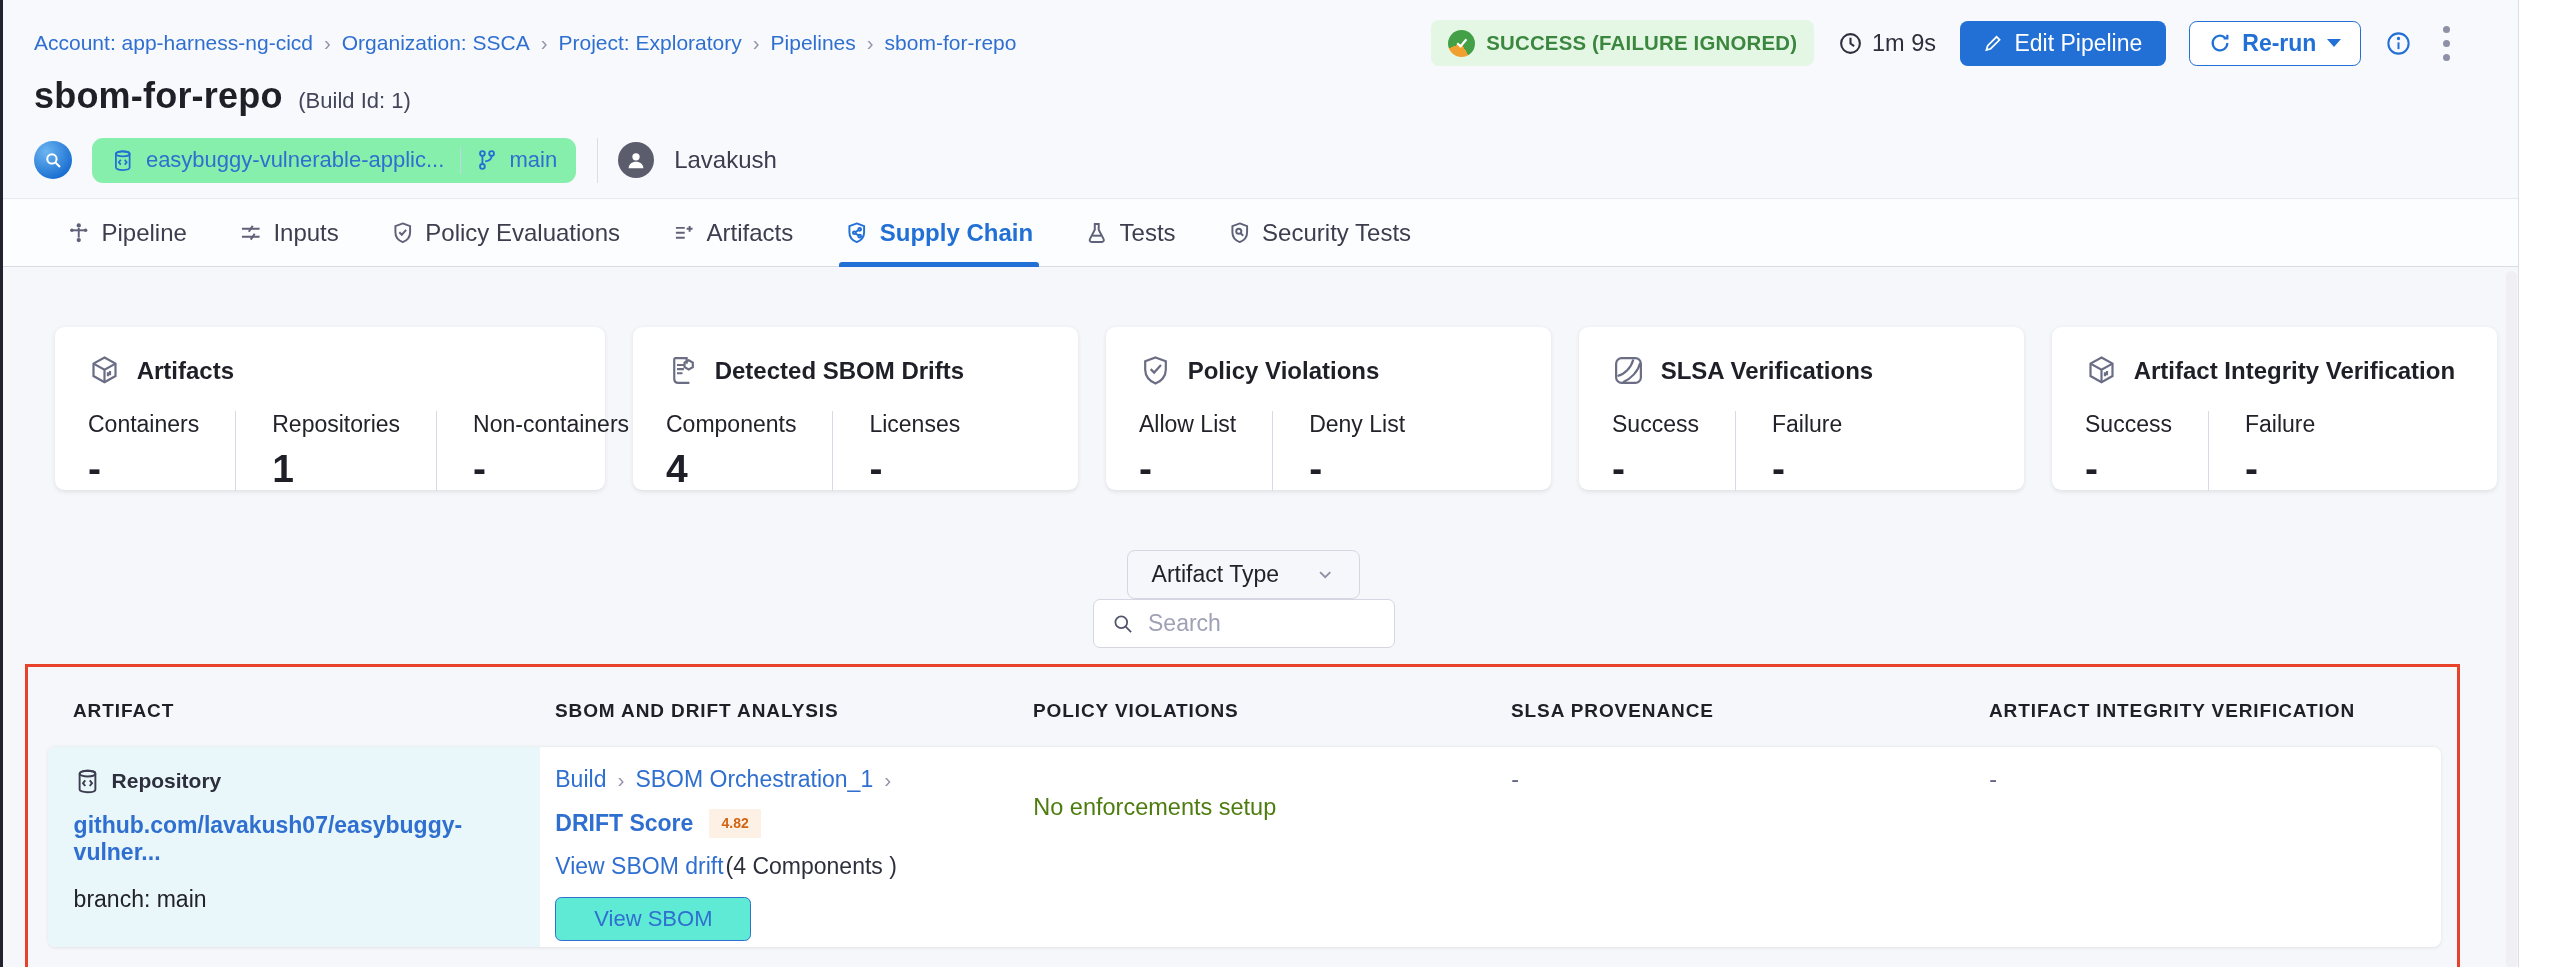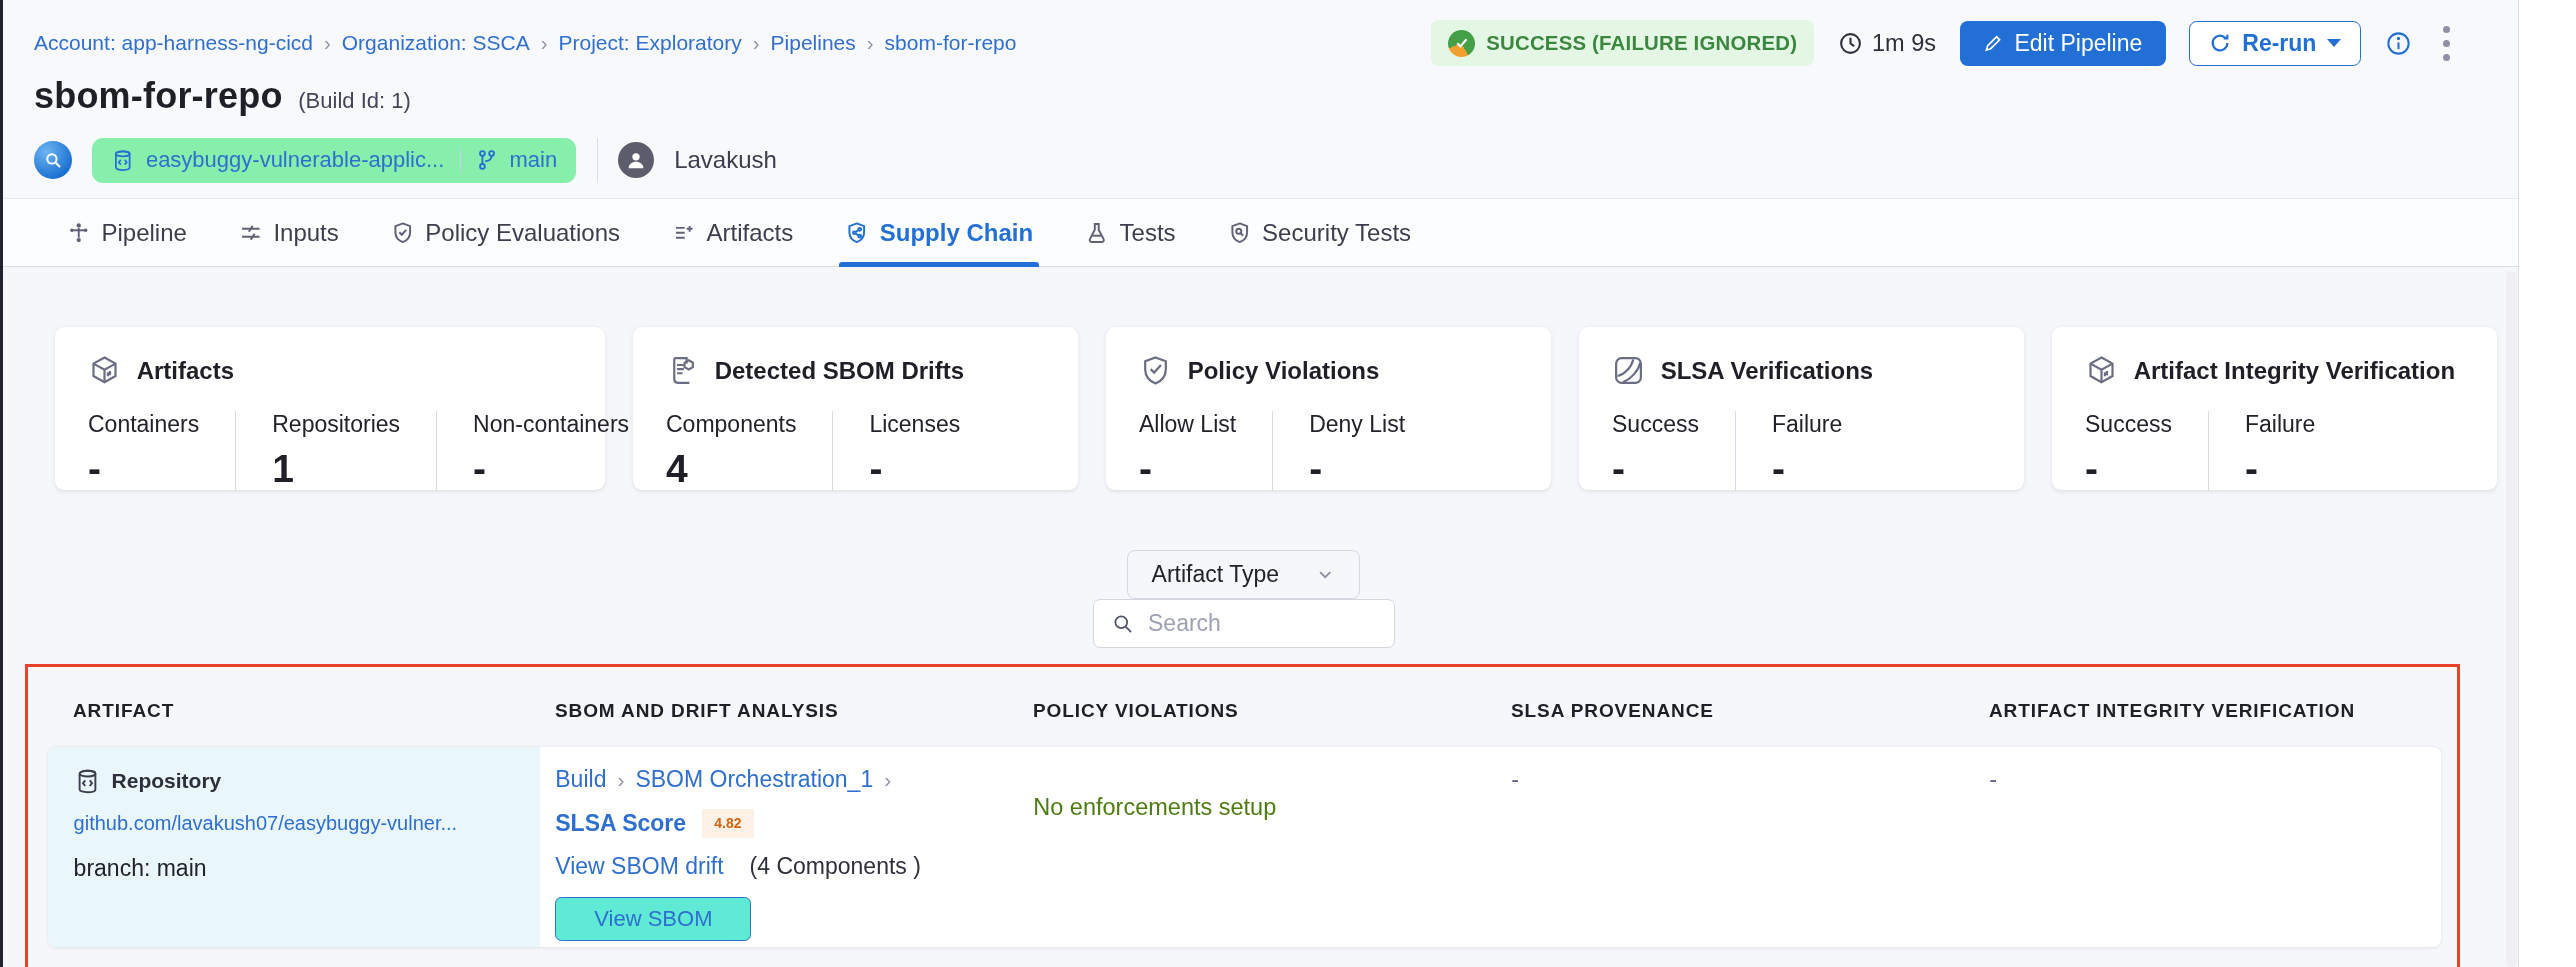--- a/index.html
+++ b/index.html
@@ -77,30 +77,30 @@
   .search-box input::placeholder { color:#9fa1b5; }
 
   
   .highlight { position:relative; margin:16.4px 0 0 25px; width:2435px; height:334px; border:3.9px solid var(--highlight); }
   .thead { display:grid; grid-template-columns:482px 478px 478px 478px auto; padding:33px 0 0 45px; }
   .th { font-size:19px; font-weight:bold; letter-spacing:0.9px; color:#1f1f28; }
   .row-card { display:grid; grid-template-columns:492px 478px 478px 478px auto; margin:25px 15.7px 0 19.6px; height:200px;
     background:#fff; border-radius:7.8px; box-shadow:0 0.8px 3.1px rgba(40,41,61,.10); }
   .cell-artifact { background:#e9f7fa; border-radius:7.8px 0 0 7.8px; padding:20.4px 0 0 26px; }
   .artifact-type { display:flex; align-items:center; gap:11px; font-size:21px; font-weight:bold; color:#2e2f3c; }
-  .artifact-link { display:block; margin-top:17px; font-size:20px; font-weight:normal; color:var(--link); text-decoration:none; cursor:pointer; }
+  .artifact-link { display:block; margin-top:17px; font-size:23px; font-weight:bold; color:var(--link); text-decoration:none; cursor:pointer; }
   .artifact-branch { margin-top:20.4px; font-size:23px; color:#22222a; }
   .cell-sbom { padding:19px 0 0 15.7px; }
   .sbom-bc { display:flex; align-items:center; gap:11px; font-size:23px; }
   .sbom-bc a { color:var(--link); text-decoration:none; cursor:pointer; }
   .sbom-bc .crumb-sep { font-size:21px; }
   .score-row { display:flex; align-items:center; gap:15.7px; margin-top:15.7px; }
   .score-label { font-size:23px; font-weight:bold; color:var(--link); cursor:pointer; }
   .score-badge { background:var(--orange-bg); color:var(--orange); font-size:14px; font-weight:bold; border-radius:1px; padding:6.3px 12.5px; }
-  .drift-row { display:flex; align-items:center; gap:26px; margin-top:15.7px; font-size:23px; }
+  .drift-row { display:flex; align-items:center; gap:2px; margin-top:15.7px; font-size:23px; }
   .drift-row a { color:var(--link); text-decoration:none; cursor:pointer; }
   .drift-components { color:#2e2f3c; }
   .view-sbom-btn { margin-top:17px; background:#5eead4; border:1.6px solid var(--link); color:var(--link); font-size:22px; font-weight:500;
     border-radius:6.3px; height:44px; padding:0 38px; cursor:pointer; font-family:Liberation Sans, sans-serif; }
   .cell-policy { padding:47px 0 0 15.7px; font-size:23.5px; color:#4d7c0f; }
   .cell-dash { padding:19px 0 0 15.7px; font-size:23.5px; color:#646687; }
 
   svg { display:block; }
 </style>
 </head>
@@ -461,21 +461,21 @@
         </div>
 
         <div class="cell-sbom">
           <div class="sbom-bc">
             <a>Build</a>
             <span class="crumb-sep">›</span>
             <a>SBOM Orchestration_1</a>
             <span class="crumb-sep">›</span>
           </div>
           <div class="score-row">
-            <span class="score-label">SLSA Score</span>
+            <span class="score-label">DRIFT Score</span>
             <span class="score-badge">4.82</span>
           </div>
           <div class="drift-row">
             <a>View SBOM drift</a>
             <span class="drift-components">(4 Components )</span>
           </div>
           <button class="view-sbom-btn">View SBOM</button>
         </div>
 
         <div class="cell-policy">No enforcements setup</div>

